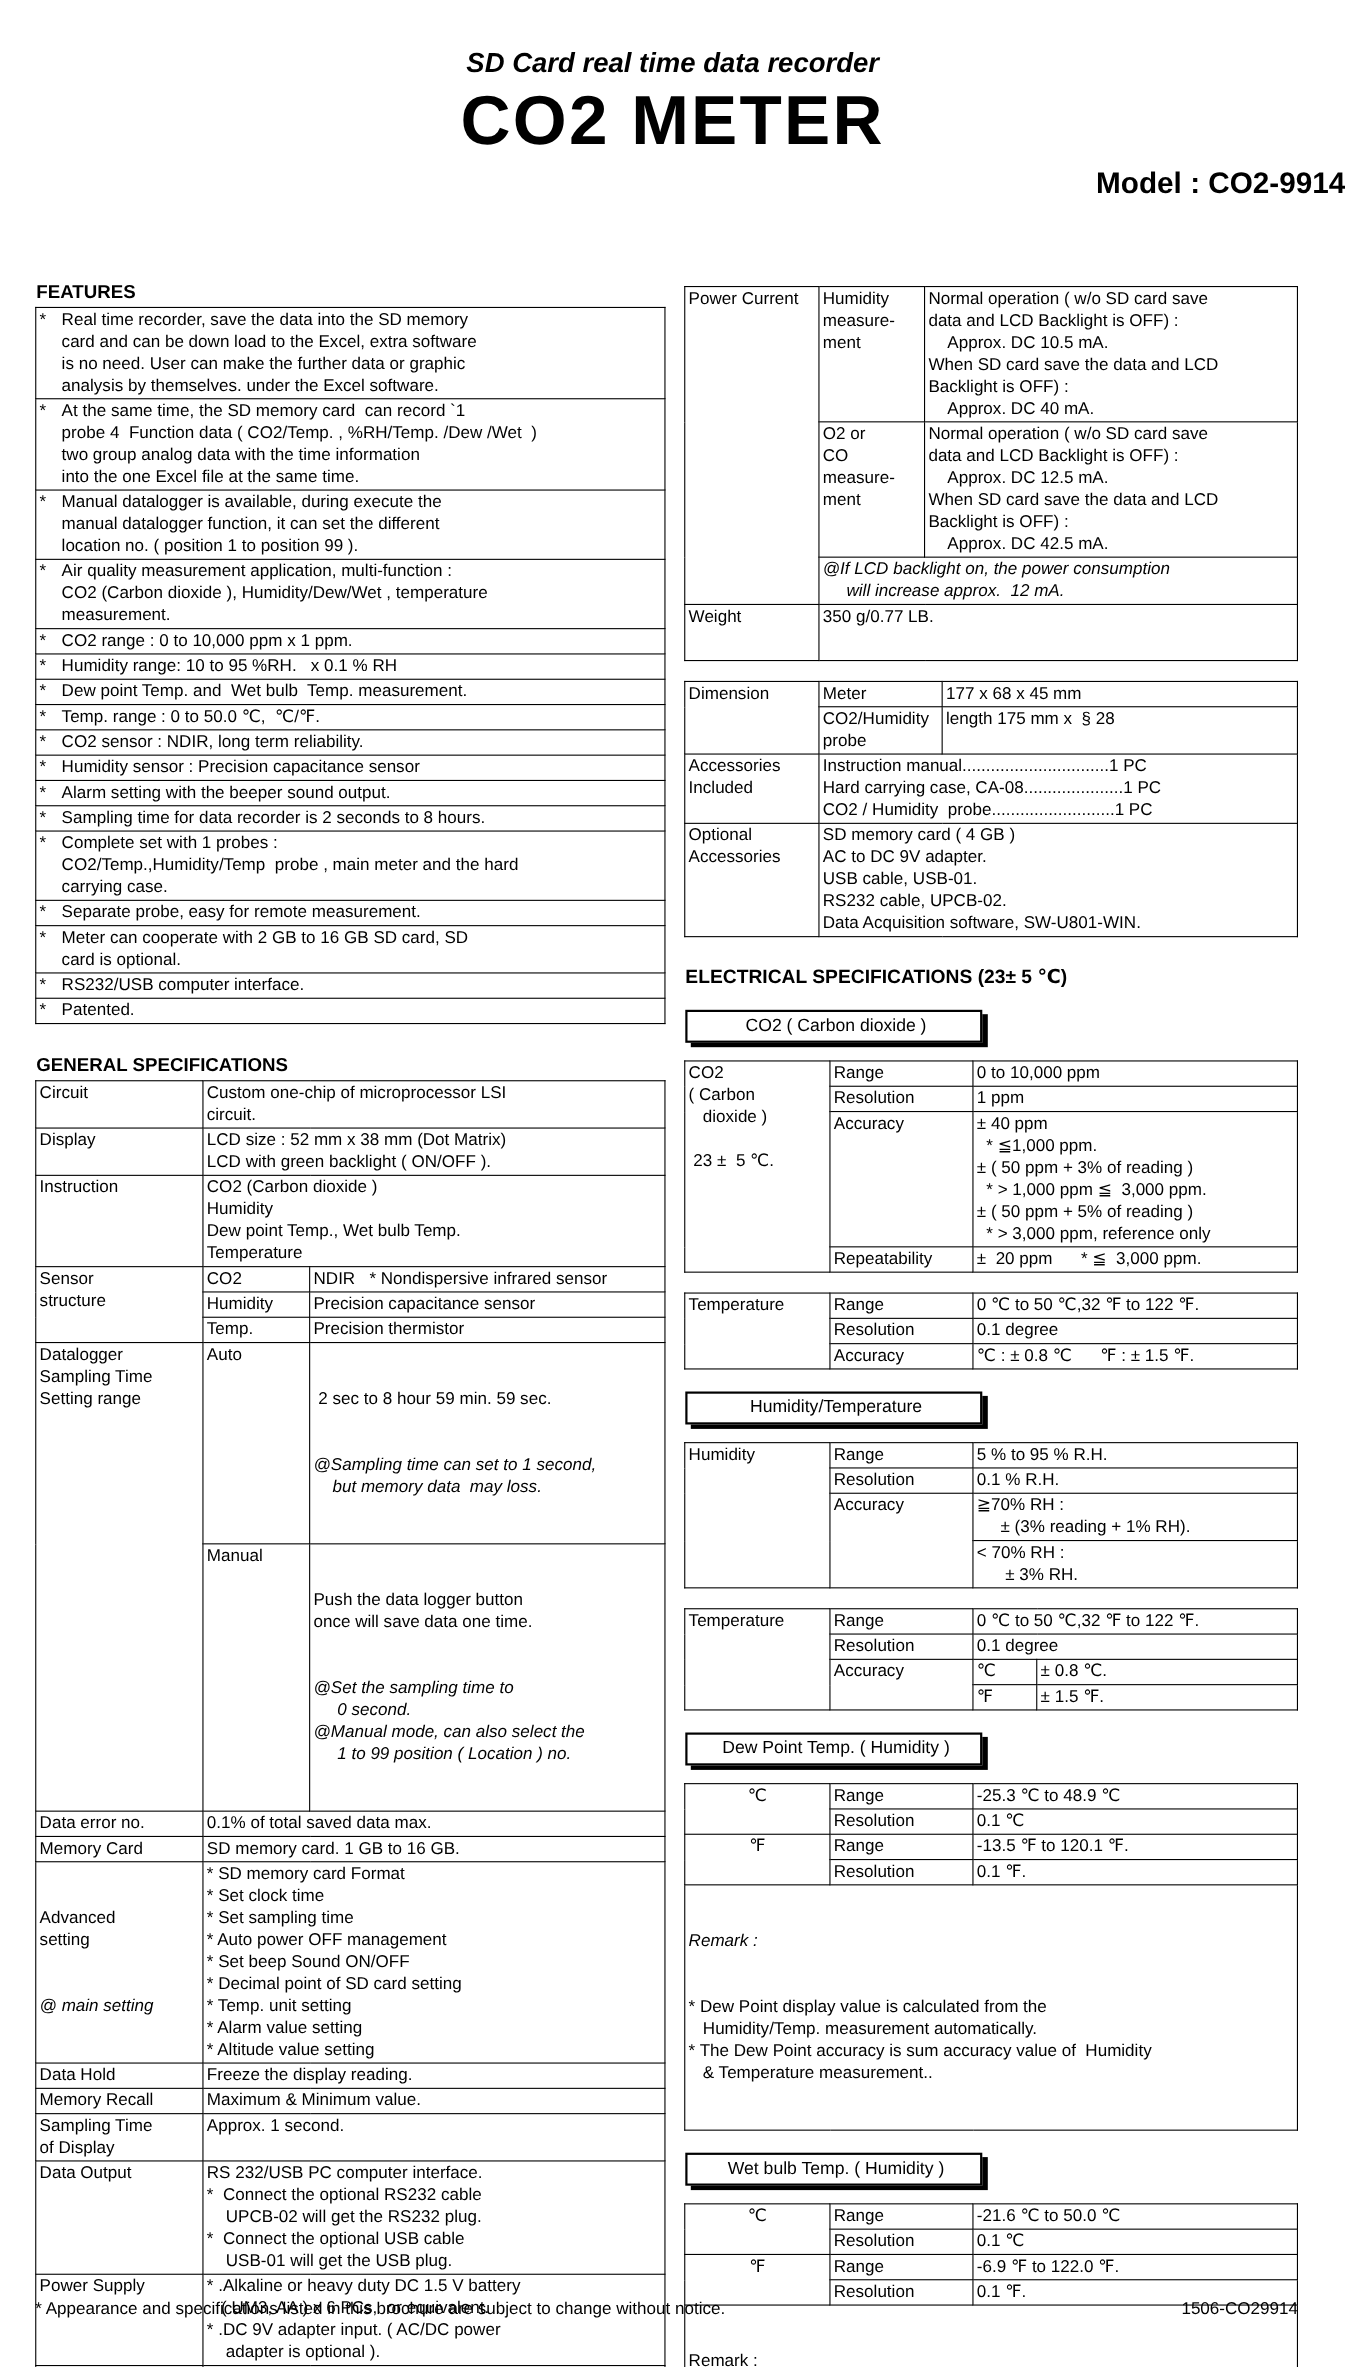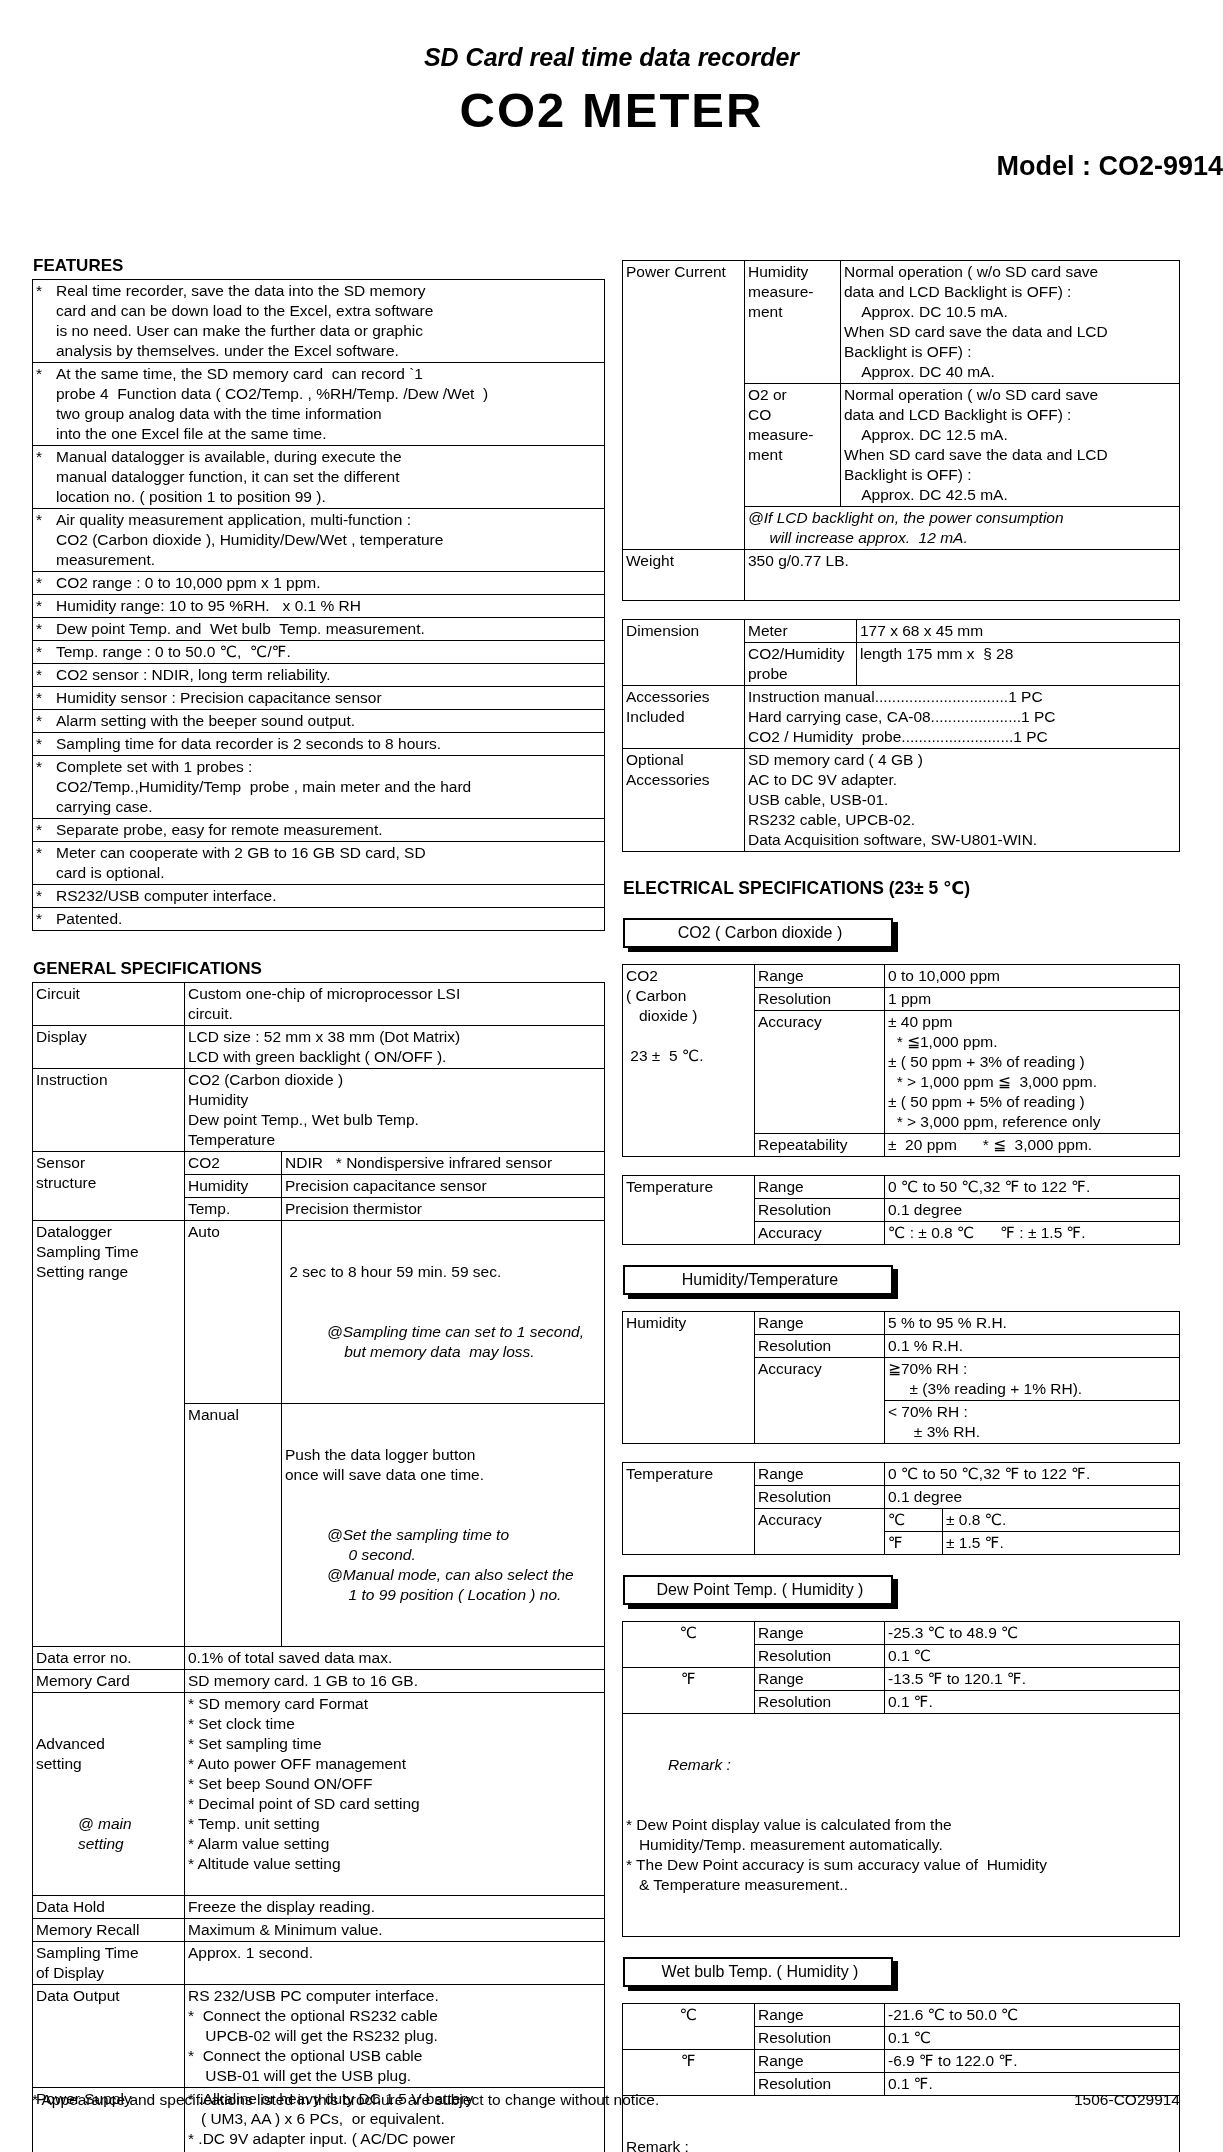--- a/index.html
+++ b/index.html
@@ -4,34 +4,34 @@
 <style>
   html,body { margin:0; padding:0; background:#ffffff; }
   .page {
     position:relative; width:1223px; height:2152px; background:#ffffff; color:#000;
     font-family:"Liberation Sans","DejaVu Sans",sans-serif;
     font-size:15.5px; line-height:20px; overflow:hidden;
   }
   
   .header { position:absolute; top:42px; left:0; width:100%; text-align:center; }
   .subtitle { font-style:italic; font-weight:bold; font-size:25px; line-height:31px; }
-  .big-title { font-weight:bold; font-size:49px; line-height:66px; letter-spacing:2px; margin-top:4px; }
+  .big-title { font-weight:bold; font-size:63px; line-height:66px; letter-spacing:2px; margin-top:4px; }
   .model { font-weight:bold; font-size:27px; line-height:30px; margin-top:8px;text-align:right; }
 
   .col-left  { position:absolute; left:32px;  top:256px; width:573px; }
   .col-right { position:absolute; left:622px; top:260px; width:558px; }
 
   .sec-heading { font-weight:bold; font-size:17px; line-height:20px; margin:0 0 3px 1px; }
 
   table { border-collapse:collapse; width:100%; table-layout:fixed; }
   td {
     border:1.5px solid #000; padding:1px 3px 1px 3px;
     vertical-align:top; white-space:pre-wrap; word-wrap:break-word;
   }
-  .it { font-style:italic;margin-left:42px; }
+  .it { font-style:italic; }
   .pre { white-space:pre-wrap; }
 
   .frow { display:flex; }
   .fstar { width:20px; flex:none; }
   .ftext { flex:1; white-space:pre-wrap; }
 
   .gap28 { height:28px; }
   .gap18 { height:18px; }
 
   .secbox {

